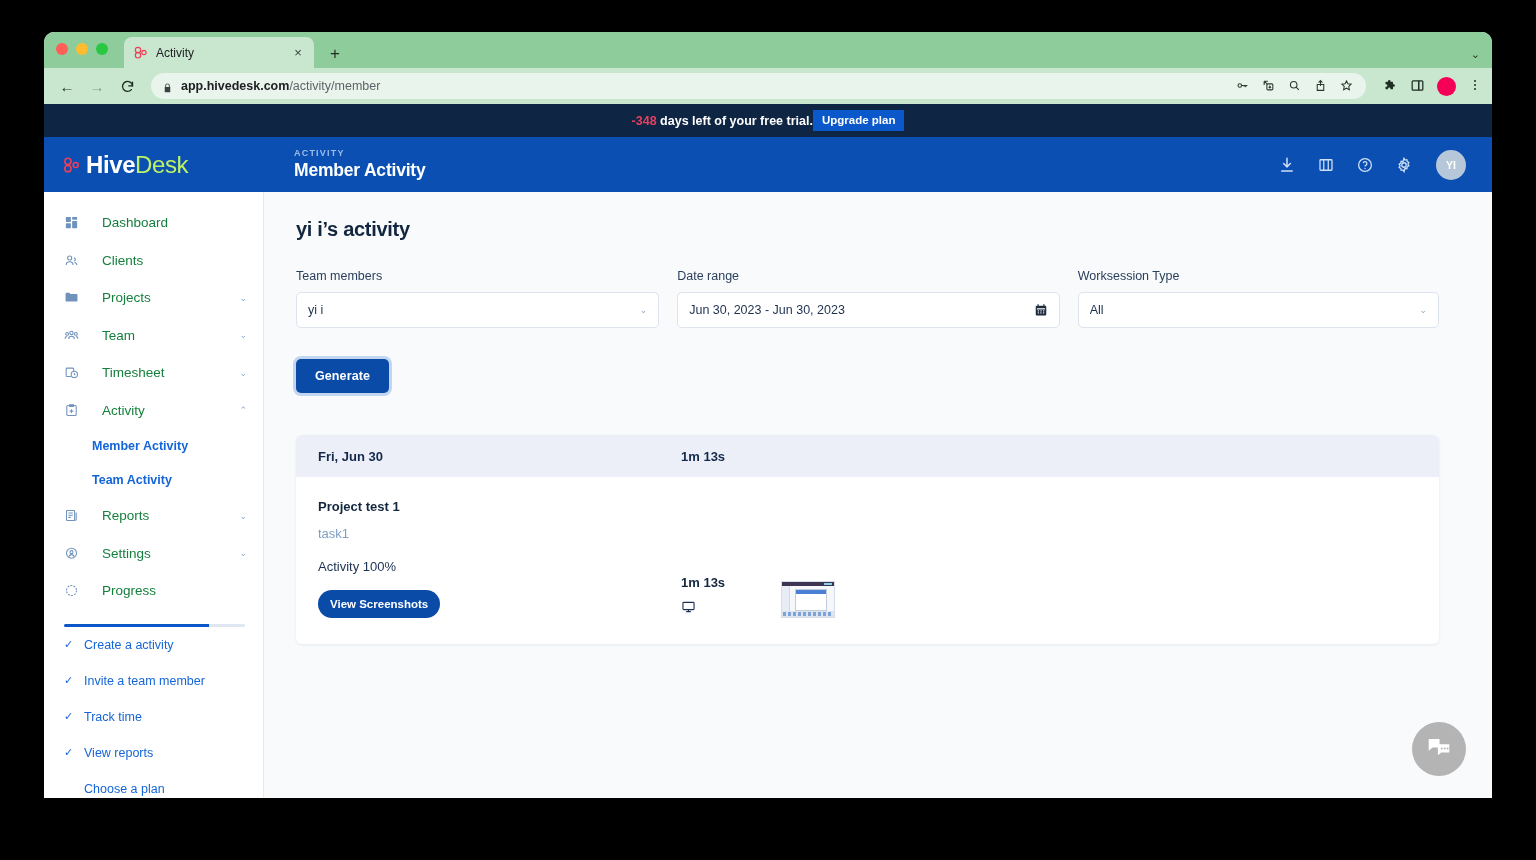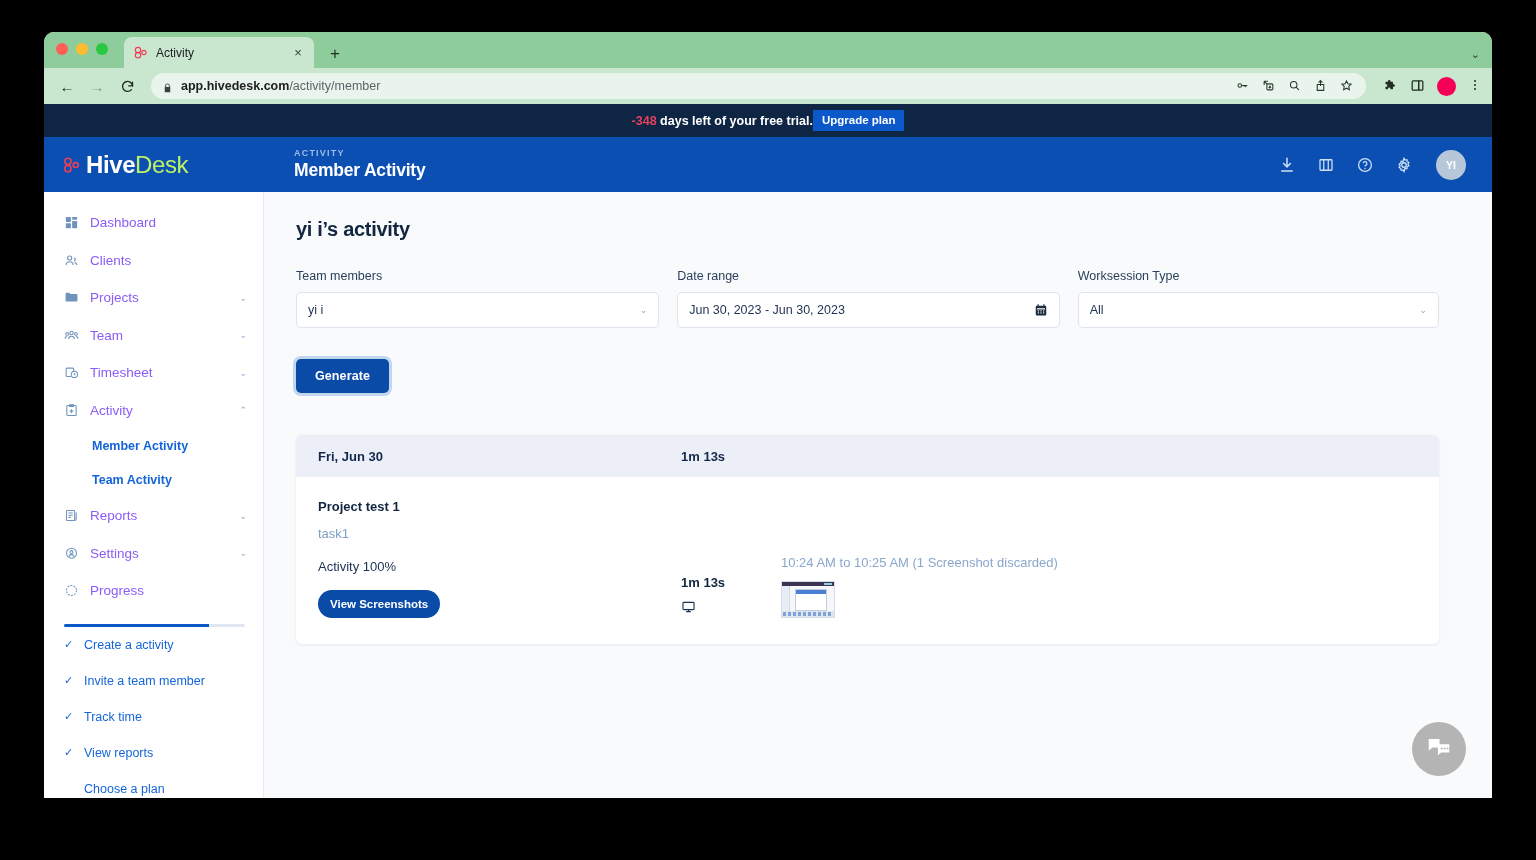--- a/index.html
+++ b/index.html
@@ -162,21 +162,21 @@
     font-size: 13.5px;
   }
   .nav-item {
     display: flex; align-items: center;
     height: 37.5px;
     padding: 0 16px 0 20px;
     color: #5b7ca6;
     gap: 11px;
   }
   .nav-item .ni-icon { width: 15px; height: 15px; flex: 0 0 15px; color: #6f93bd; }
-  .nav-item .ni-label { flex: 1; color: #8b5cf6; }
+  .nav-item .ni-label { flex: 1; color: #15803d; margin-left: 12px; }
   .nav-item .caret { font-size: 9px; color: #8aa9cd; }
   .subnav {
     padding-left: 48px; height: 34px;
     display: flex; align-items: center;
     font-size: 12.5px; font-weight: 700; color: #1565d8;
   }
 
   .progress-sep { margin: 14px 18px 0 20px; }
   .pbar { height: 3px; background: #dfe7f1; border-radius: 2px; overflow: hidden; }
   .pfill { height: 100%; background: #0b57c7; }
@@ -645,21 +645,20 @@
               <div class="dur">1m 13s</div>
               <span class="monitor">
                 <svg viewBox="0 0 24 24" width="15" height="14" fill="none" stroke="currentColor" stroke-width="1.9">
                     <rect x="2.5" y="4" width="19" height="12.5" rx="1.6"></rect>
                     <path d="M12 16.5V20M8 20h8"></path>
                   </svg>
               </span>
             </div>
 
             <div class="cb-right">
-              <div class="session-time">10:24 AM to 10:25 AM (1 Screenshot discarded)</div>
               <div class="thumb">
                 <span class="t-top"></span>
                 <span class="t-side"></span>
                 <span class="t-win"></span>
                 <span class="t-bot"></span>
               </div>
             </div>
           </div>
         </div>
 

